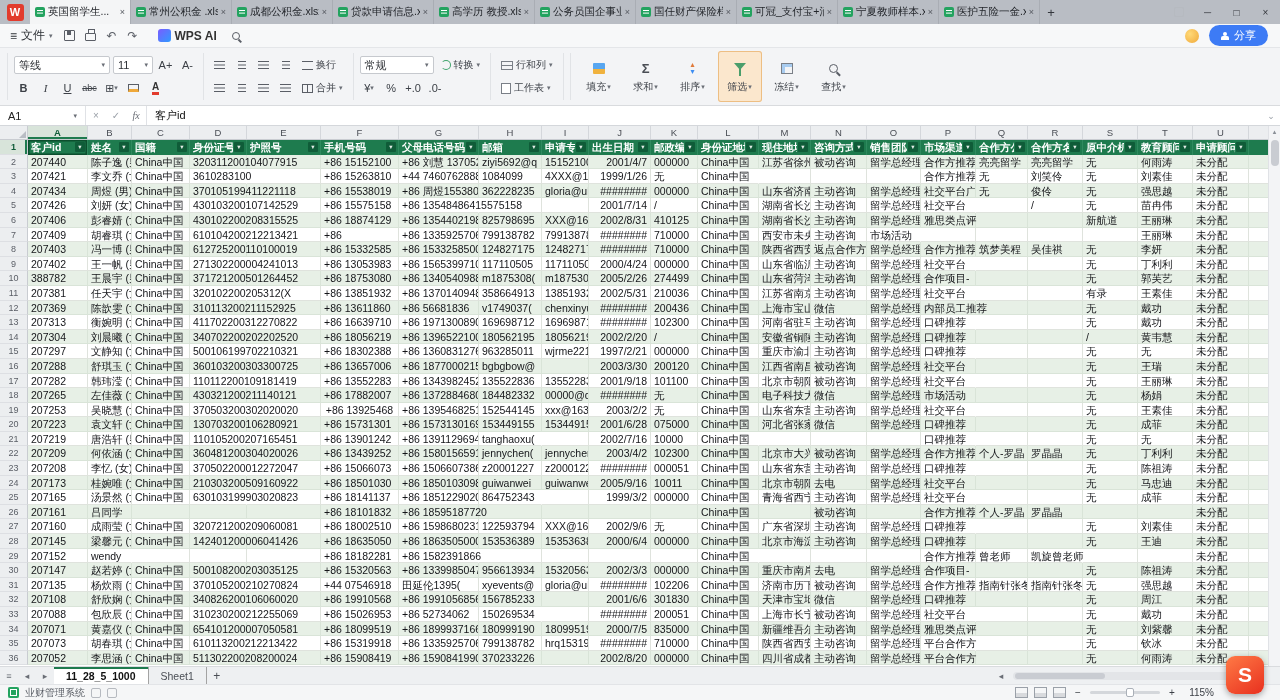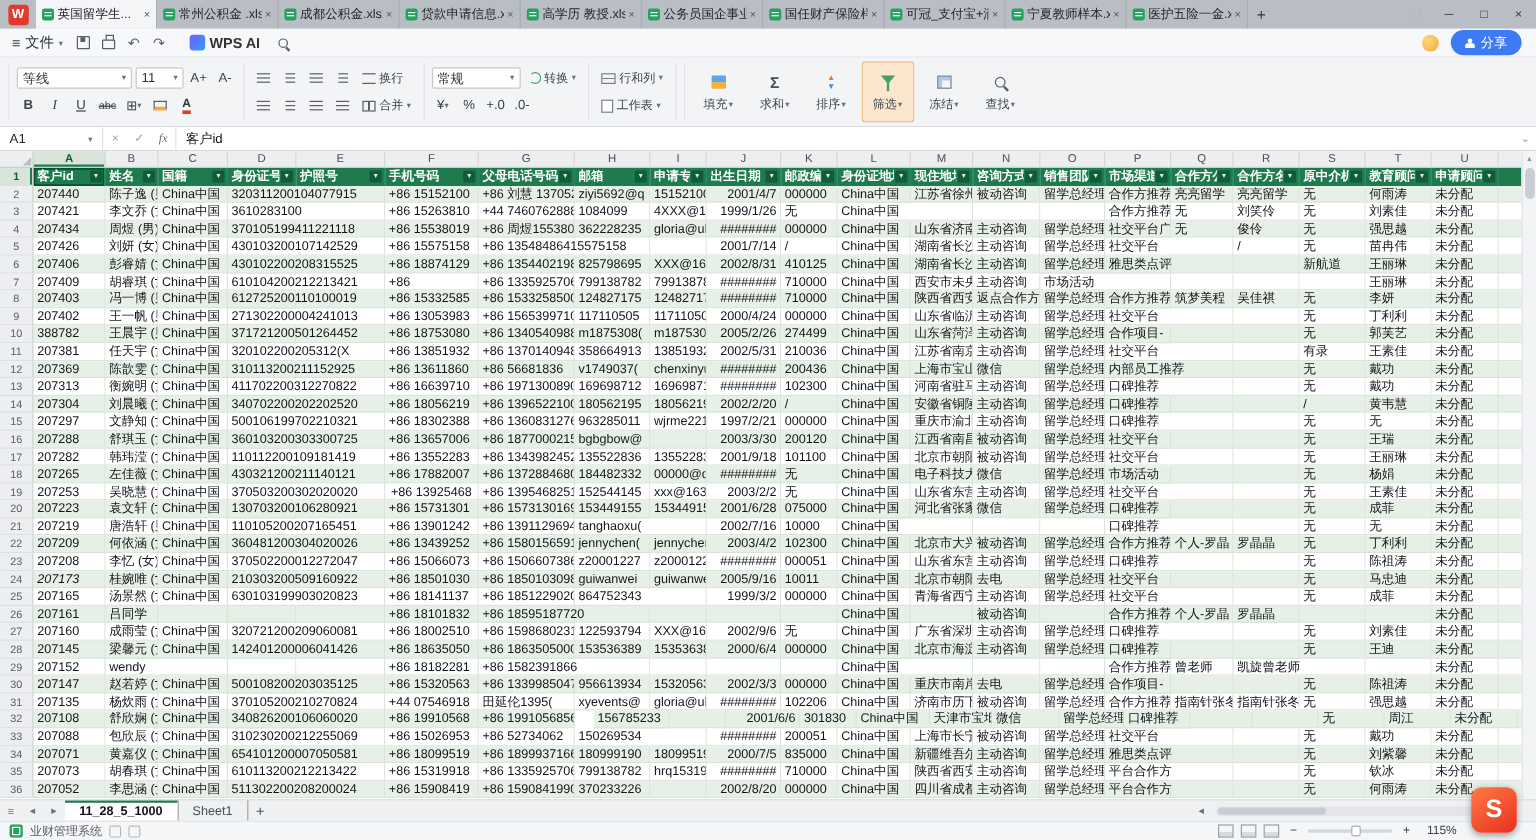--- a/index.html
+++ b/index.html
@@ -1111,21 +1111,21 @@
         <div class="cell ovf" style="width: 55px;">口碑推荐</div>
         <div class="cell" style="width: 52px;"></div>
         <div class="cell" style="width: 55px;"></div>
         <div class="cell" style="width: 55px;">无</div>
         <div class="cell" style="width: 55px;">陈祖涛</div>
         <div class="cell" style="width: 56px;">未分配</div>
         <div class="cell fillerc"></div>
       </div>
       <div class="grow band">
         <div class="rn">24</div>
-        <div class="cell" style="width: 60px; font-style: italic;">207173</div>
+        <div class="cell" style="width: 60px;">207173</div>
         <div class="cell" style="width: 44px;">桂婉唯 (女</div>
         <div class="cell" style="width: 58px;">China中国</div>
         <div class="cell ovf" style="width: 57px;">210303200509160922</div>
         <div class="cell" style="width: 74px;"></div>
         <div class="cell" style="width: 78px;">+86 18501030</div>
         <div class="cell" style="width: 80px;">+86 1850103098</div>
         <div class="cell" style="width: 63px;">guiwanwei</div>
         <div class="cell" style="width: 47px;">guiwanwei(</div>
         <div class="cell right" style="width: 62px;">2005/9/16</div>
         <div class="cell" style="width: 47px;">10011</div>
@@ -1318,21 +1318,21 @@
       </div>
       <div class="grow band">
         <div class="rn">32</div>
         <div class="cell" style="width: 60px;">207108</div>
         <div class="cell" style="width: 44px;">舒欣娴 (女</div>
         <div class="cell" style="width: 58px;">China中国</div>
         <div class="cell ovf" style="width: 57px;">340826200106060020</div>
         <div class="cell" style="width: 74px;"></div>
         <div class="cell" style="width: 78px;">+86 19910568</div>
         <div class="cell" style="width: 80px;">+86 1991056856</div>
-        <div class="cell ovf" style="width: 63px; margin-left: 16px;">156785233</div>
+        <div class="cell ovf" style="width: 63px;">156785233</div>
         <div class="cell" style="width: 47px;"></div>
         <div class="cell right" style="width: 62px;">2001/6/6</div>
         <div class="cell" style="width: 47px;">301830</div>
         <div class="cell" style="width: 61px;">China中国</div>
         <div class="cell" style="width: 52px;">天津市宝坻</div>
         <div class="cell" style="width: 56px;">微信</div>
         <div class="cell" style="width: 54px;">留学总经理</div>
         <div class="cell ovf" style="width: 55px;">口碑推荐</div>
         <div class="cell" style="width: 52px;"></div>
         <div class="cell" style="width: 55px;"></div>

